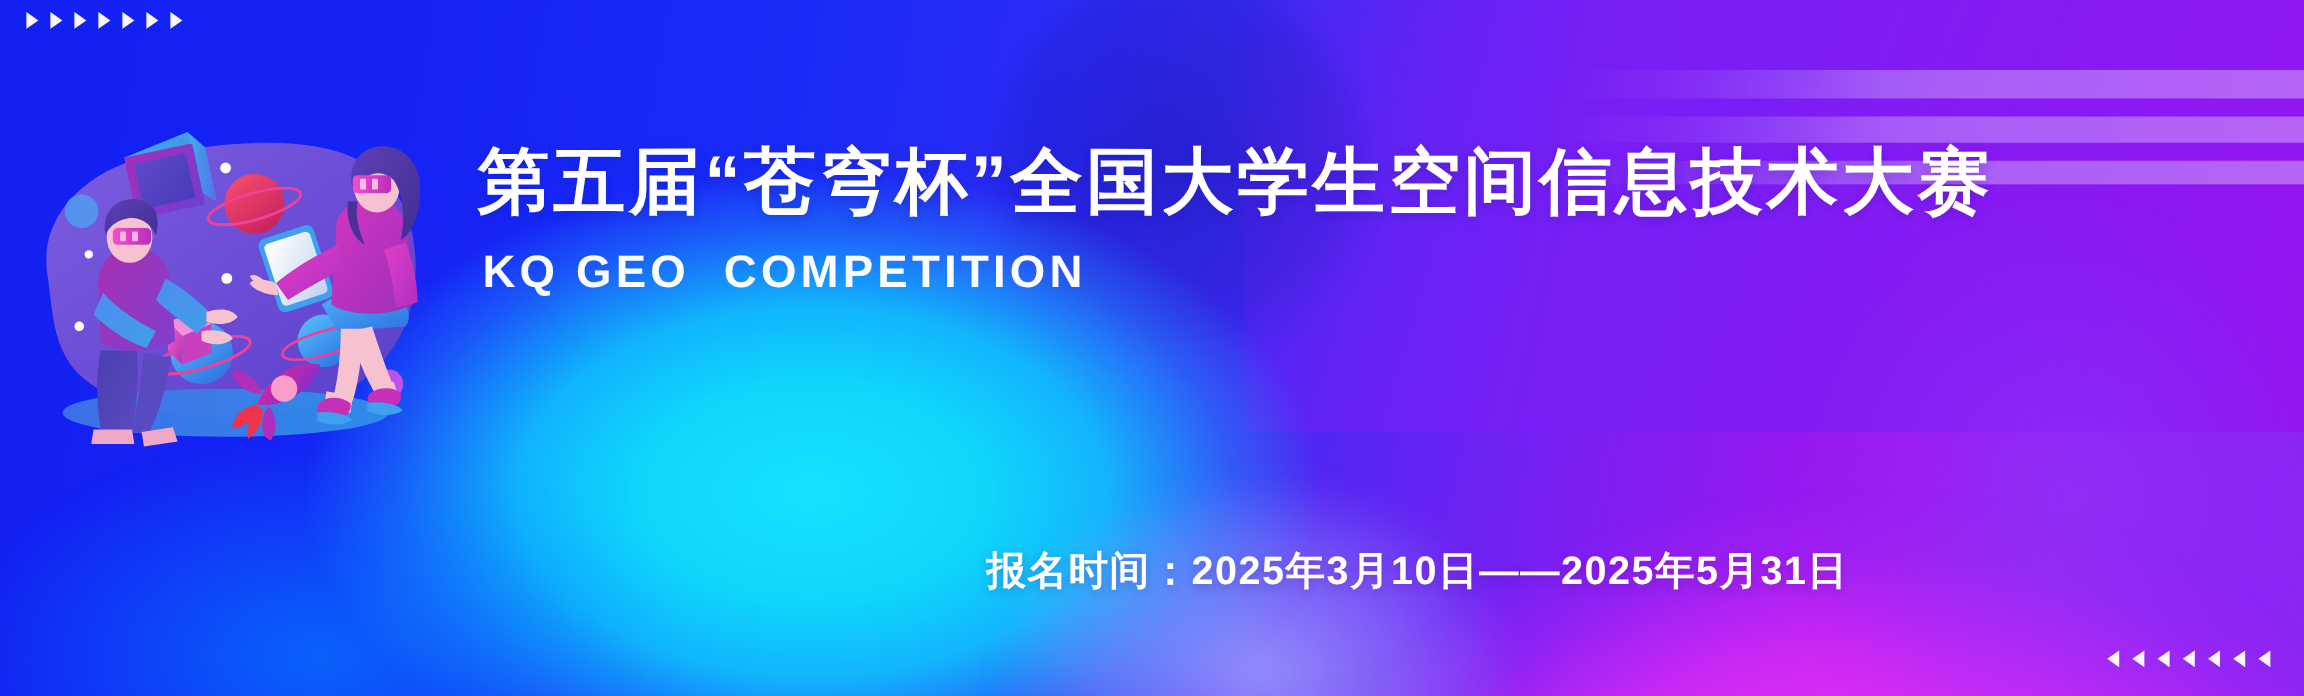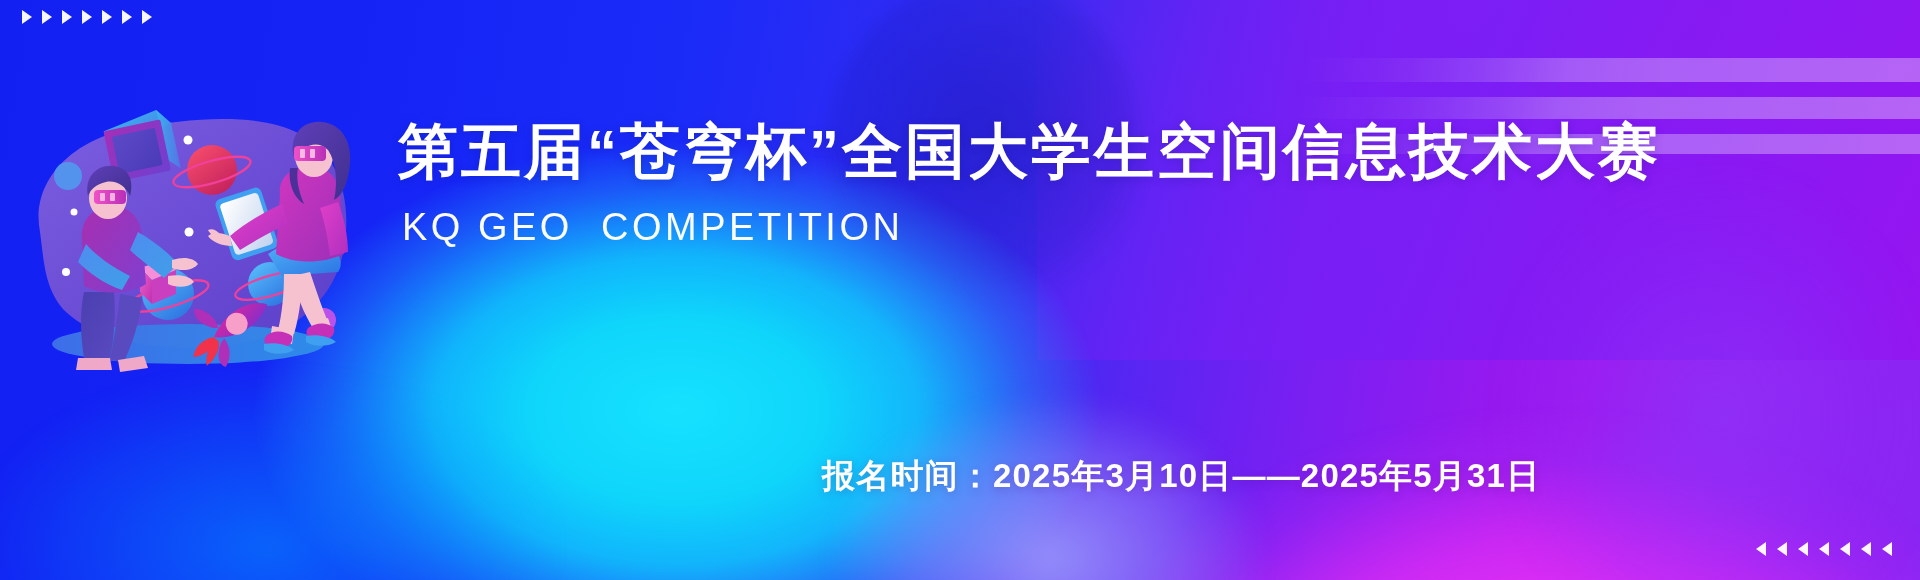--- a/index.html
+++ b/index.html
@@ -139,21 +139,21 @@
     font-weight:700;
     letter-spacing:3px;
     line-height:1.12;
     white-space:nowrap;
     text-shadow:0 2px 10px rgba(10,20,120,.22);
   }
   .title-en{
     margin:22px 0 0 4px;
     color:#ffffff;
     font-size:38px;
-    font-weight:400;
+    font-weight:700;
     letter-spacing:3.5px;
     line-height:1.1;
     white-space:pre;
     opacity:.98;
   }
   .date-line{
     position:absolute;
     left:806px; top:438px;
     margin:16px;
     color:#ffffff;

